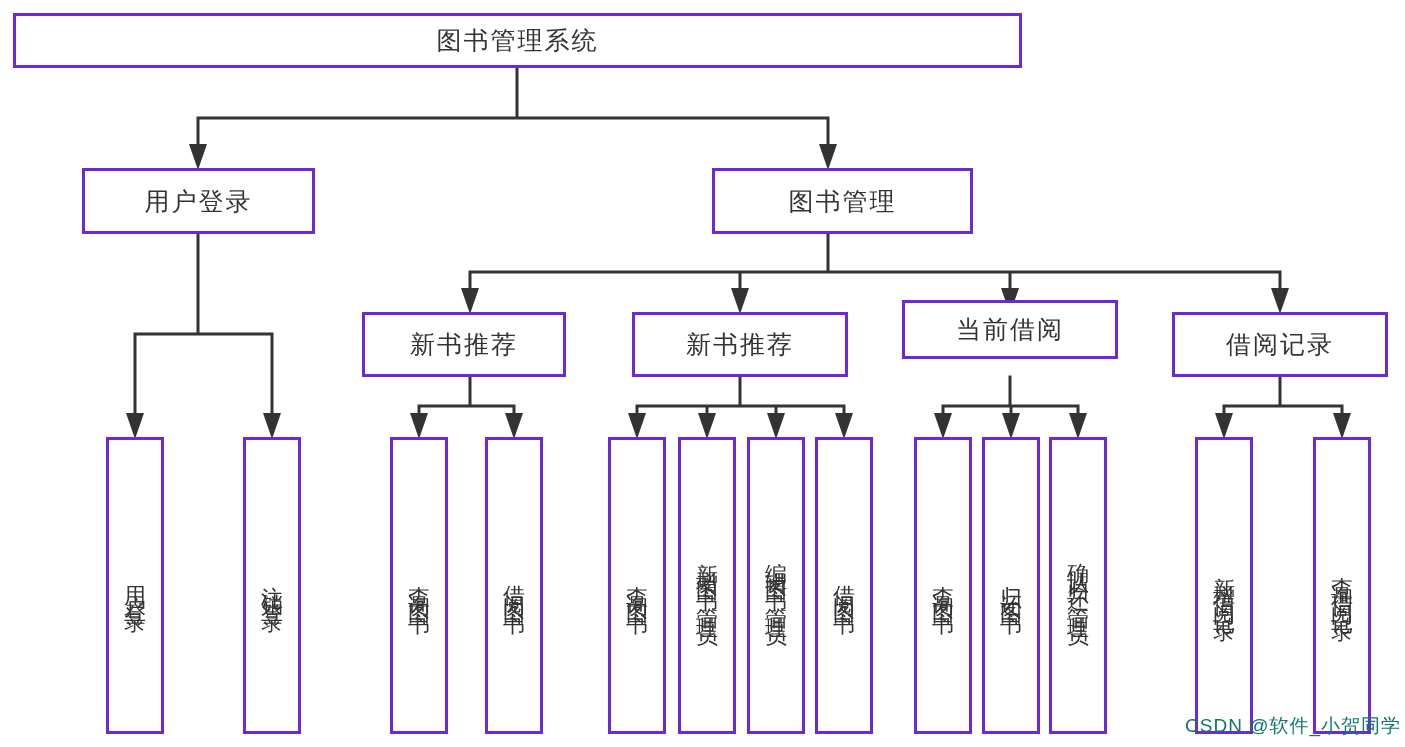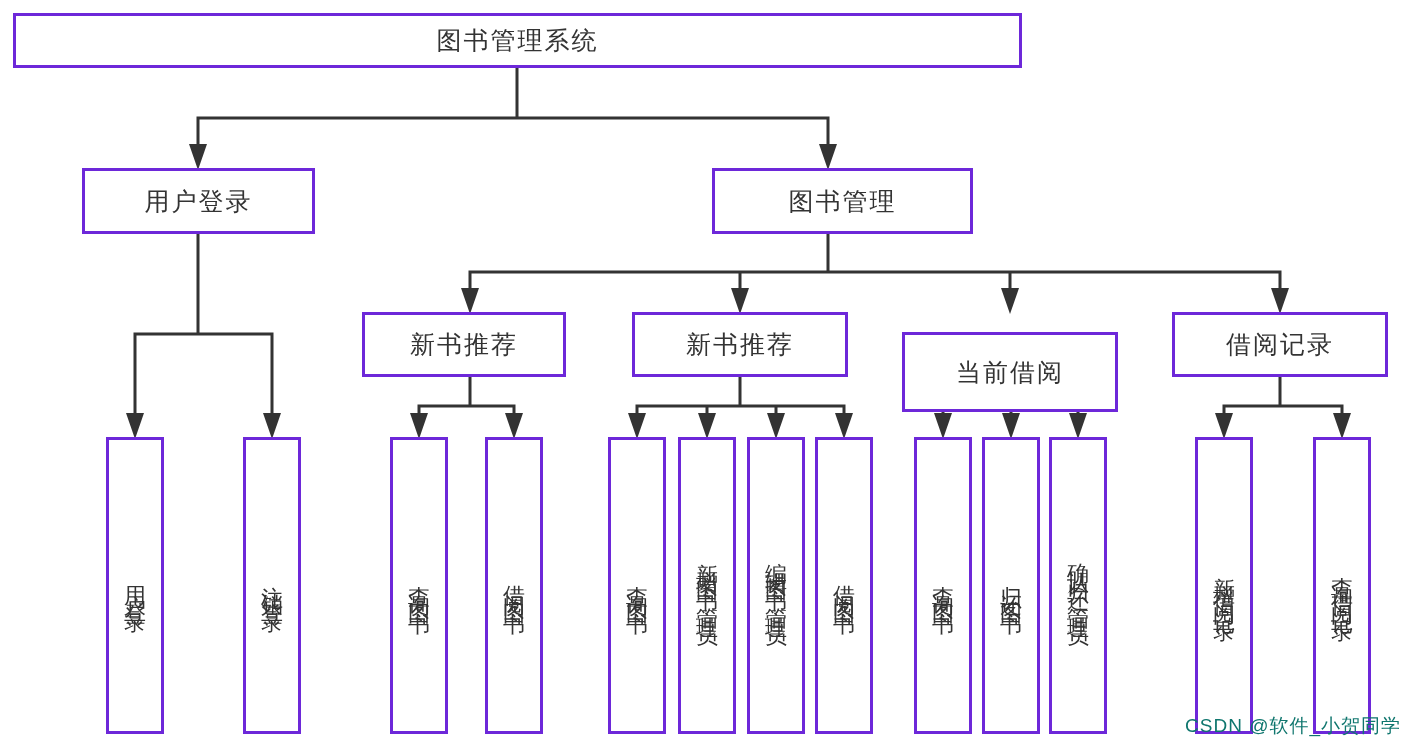--- a/index.html
+++ b/index.html
@@ -70,21 +70,21 @@
   <div class="node h" style="left:712px;top:168px;width:261px;height:66px">
     <span>图书管理</span>
   </div>
 
   <div class="node h" style="left:362px;top:312px;width:204px;height:65px">
     <span>新书推荐</span>
   </div>
   <div class="node h" style="left:632px;top:312px;width:216px;height:65px">
     <span>新书推荐</span>
   </div>
-  <div class="node h" style="left:902px;top:332px;width:216px;height:80px">
+  <div class="node h" style="left:902px;top:300px;width:216px;height:59px">
     <span>当前借阅</span>
   </div>
   <div class="node h" style="left:1172px;top:312px;width:216px;height:65px">
     <span>借阅记录</span>
   </div>
 
   <div class="node v" style="left:106px;top:437px;width:58px;height:297px">
     <span>用户登录</span>
   </div>
   <div class="node v" style="left:243px;top:437px;width:58px;height:297px">

